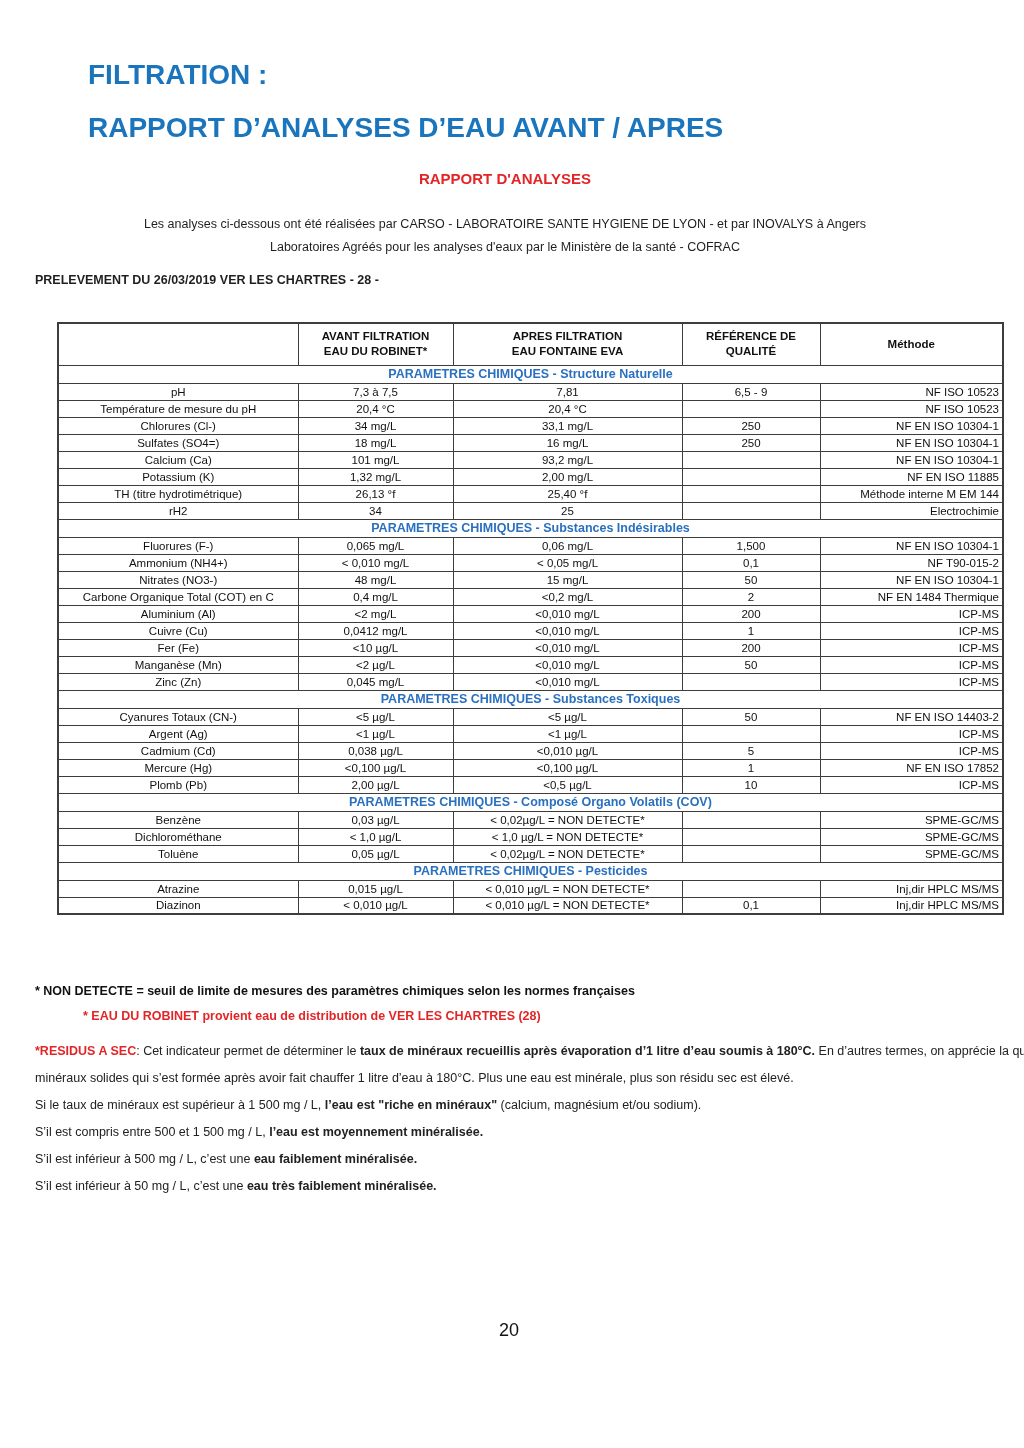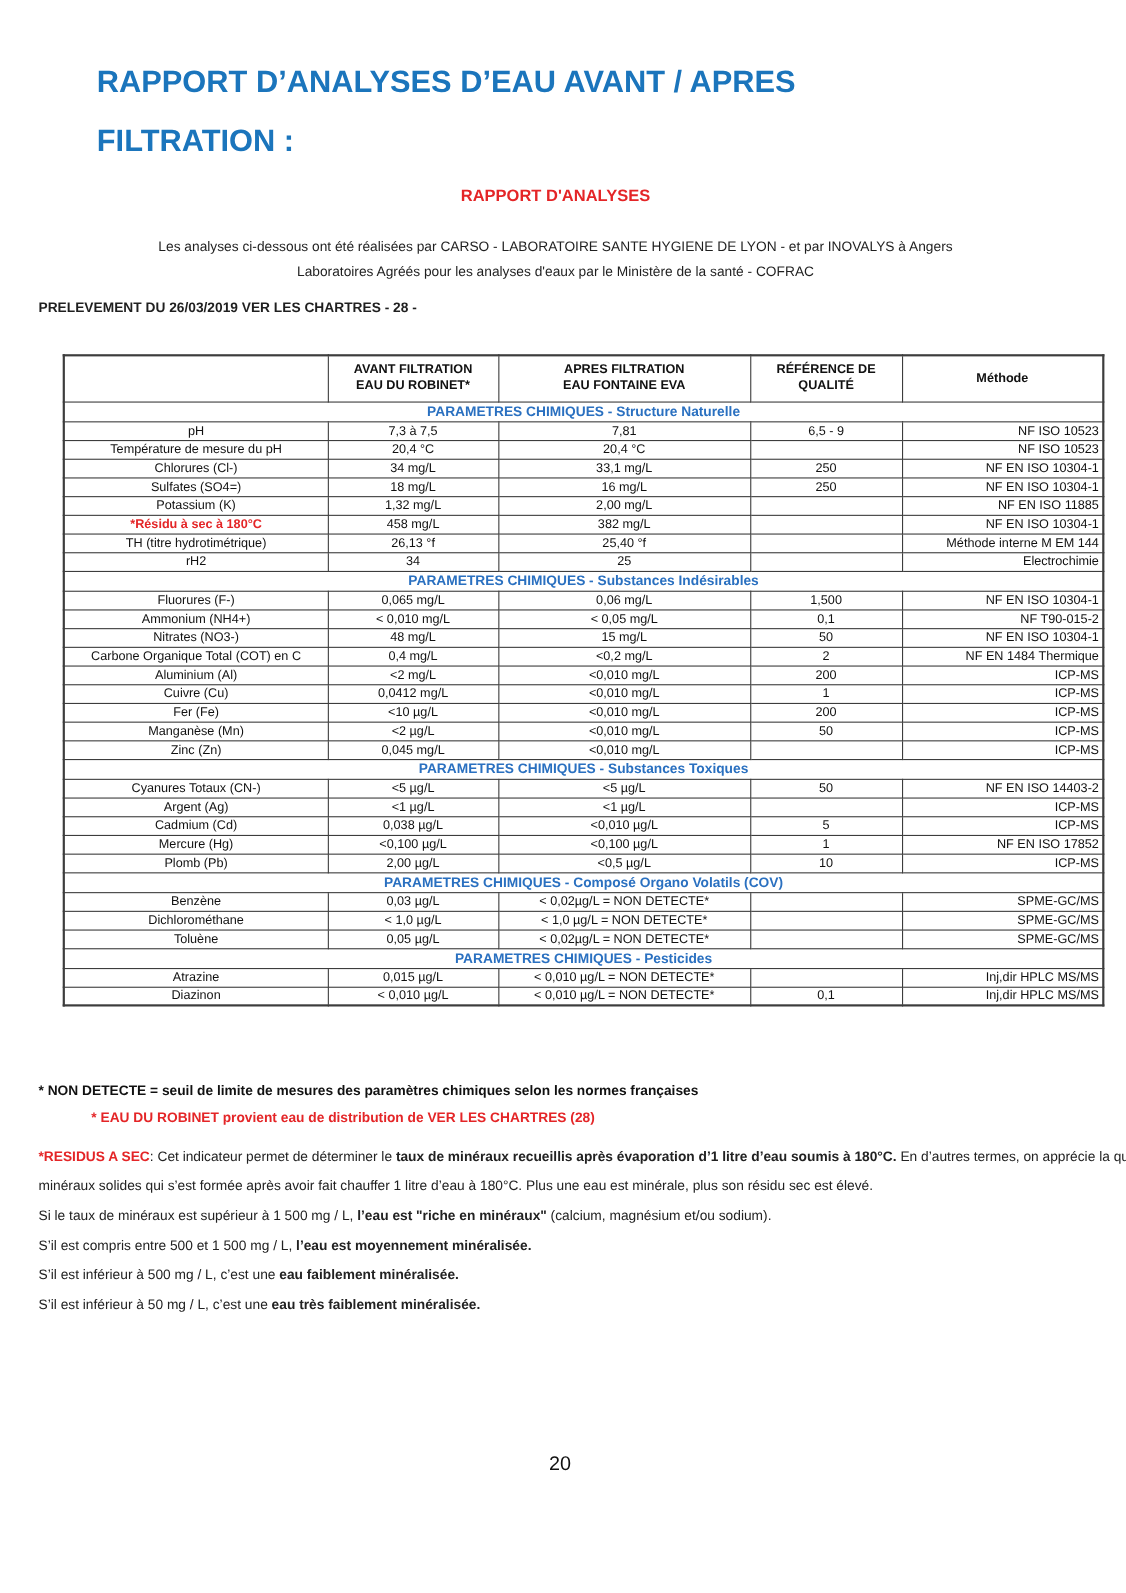--- a/index.html
+++ b/index.html
@@ -59,22 +59,22 @@
   .note-line .r{color:var(--red);font-weight:bold;}
   .page-number{
     position:absolute;left:0;top:1320px;width:980px;
     text-align:center;font-size:18px;color:#111;padding-left:38px;
   }
 </style>
 </head>
 <body>
 
 <div class="doc-title">
+  <div>FILTRATION :</div>
   <div>RAPPORT D’ANALYSES D’EAU AVANT / APRES</div>
-  <div>FILTRATION :</div>
 </div>
 
 <div class="center-band heading-red">RAPPORT D'ANALYSES</div>
 <div class="center-band intro-1">Les analyses ci-dessous ont été réalisées par CARSO - LABORATOIRE SANTE HYGIENE DE LYON - et par INOVALYS à Angers</div>
 <div class="center-band intro-2">Laboratoires Agréés pour les analyses d'eaux par le Ministère de la santé - COFRAC</div>
 
 <div class="prelevement">PRELEVEMENT DU 26/03/2019 VER LES CHARTRES - 28 -</div>
 
 <table class="rpt">
   <colgroup>
@@ -125,32 +125,32 @@
         <td class="methode">NF EN ISO 10304-1</td>
       </tr>
       <tr>
         <td>Sulfates (SO4=)</td>
         <td>18 mg/L</td>
         <td>16 mg/L</td>
         <td>250</td>
         <td class="methode">NF EN ISO 10304-1</td>
       </tr>
       <tr>
+        <td>Calcium (Ca)</td>
+        <td>101 mg/L</td>
+        <td>93,2 mg/L</td>
+        <td></td>
+        <td class="methode">NF EN ISO 10304-1</td>
+      </tr>
+      <tr>
         <td>Potassium (K)</td>
         <td>1,32 mg/L</td>
         <td>2,00 mg/L</td>
         <td></td>
         <td class="methode">NF EN ISO 11885</td>
-      </tr>
-      <tr>
-        <td class="param-red">*Résidu à sec à 180°C</td>
-        <td>458 mg/L</td>
-        <td>382 mg/L</td>
-        <td></td>
-        <td class="methode">NF EN ISO 10304-1</td>
       </tr>
       <tr>
         <td>TH (titre hydrotimétrique)</td>
         <td>26,13 °f</td>
         <td>25,40 °f</td>
         <td></td>
         <td class="methode">Méthode interne M EM 144</td>
       </tr>
       <tr>
         <td>rH2</td>

